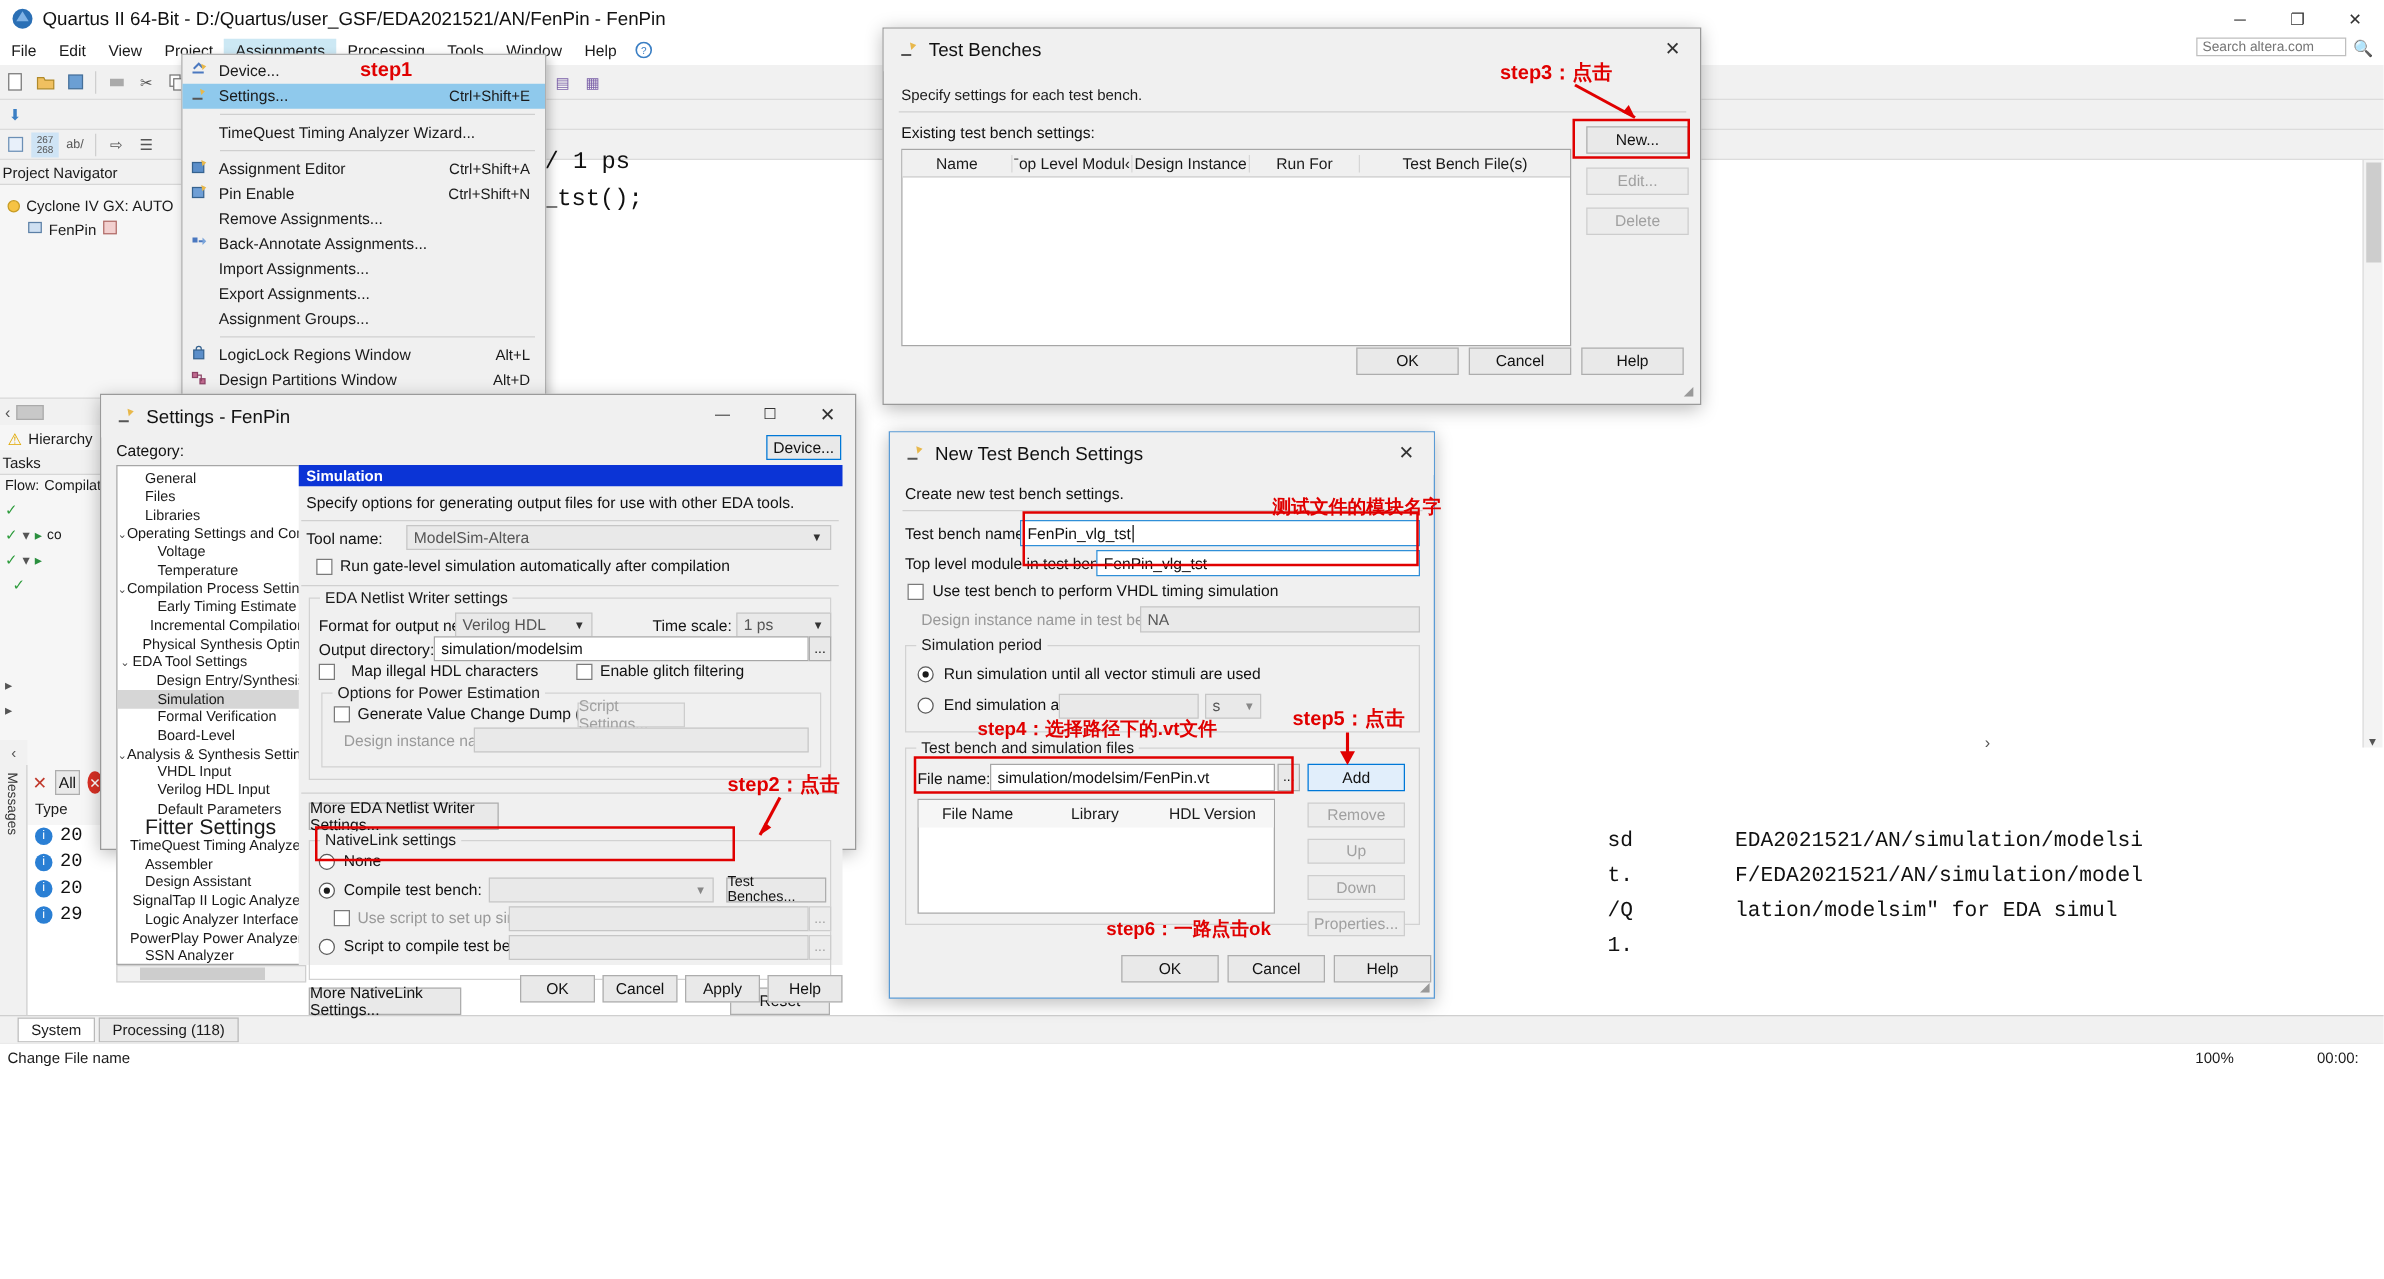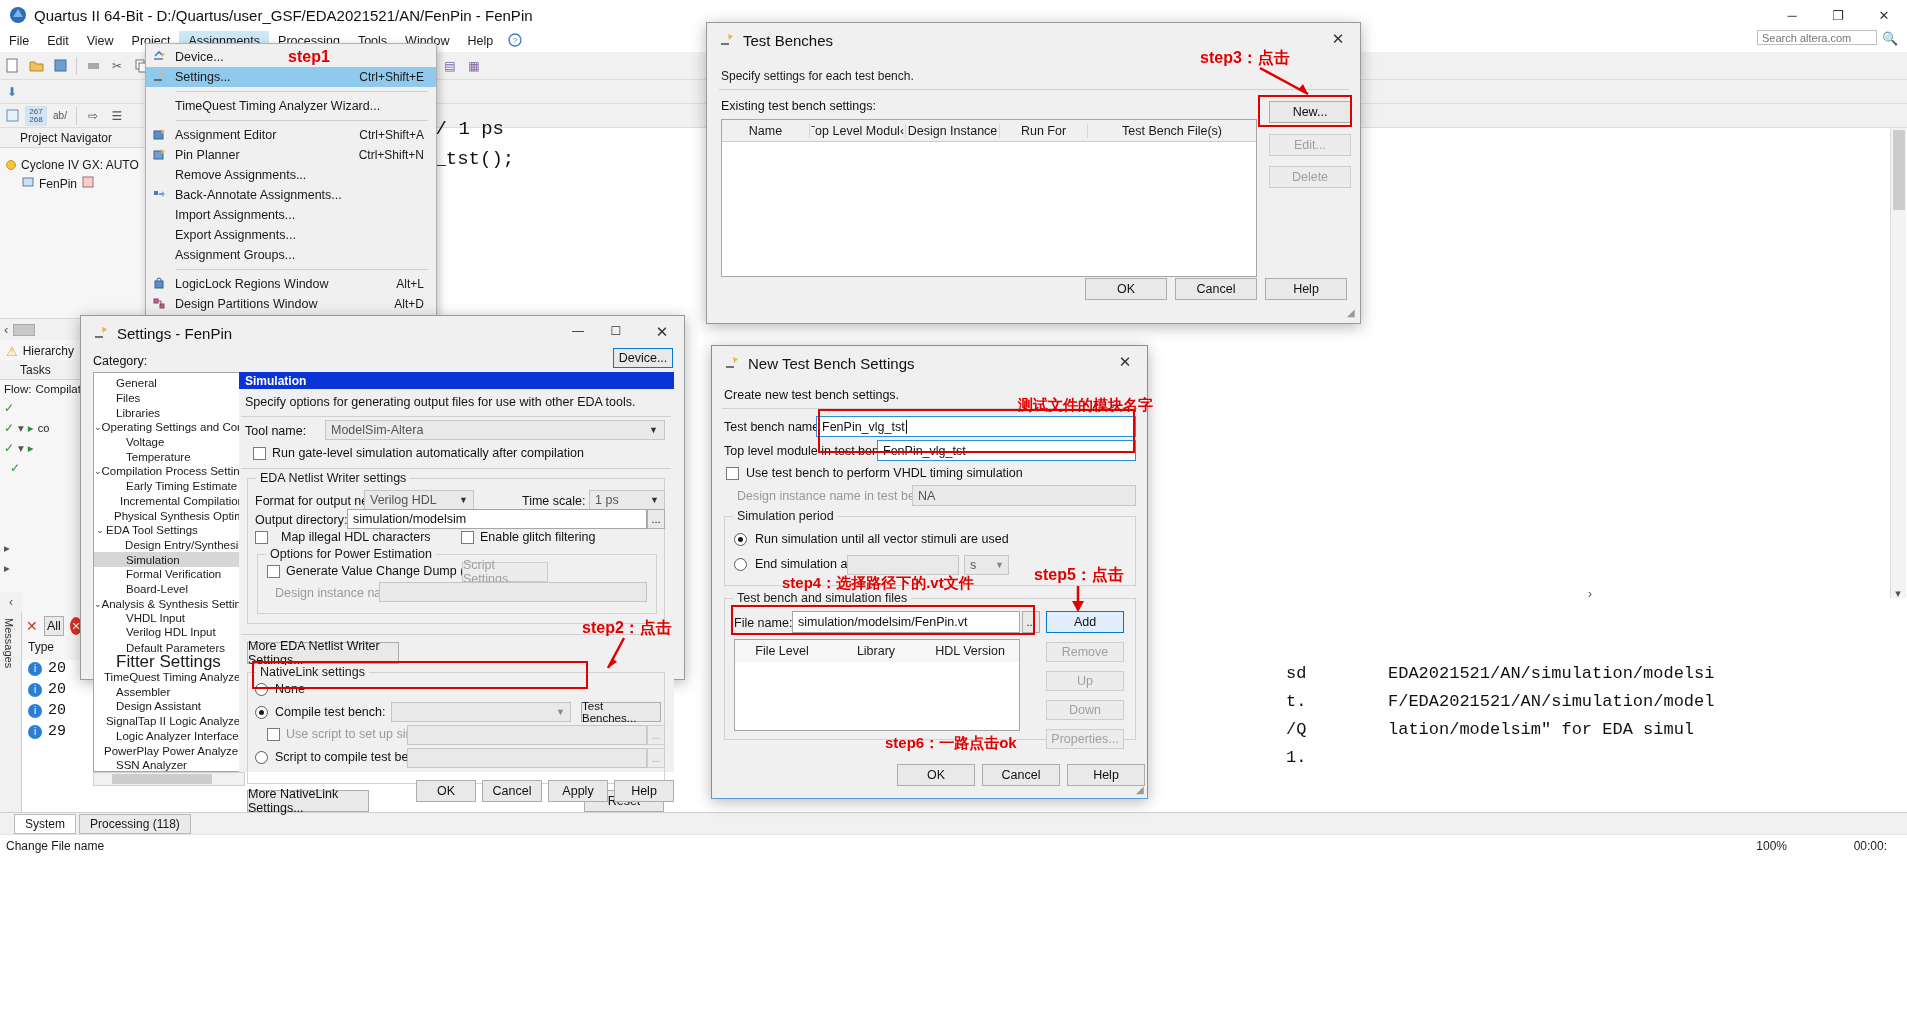--- a/index.html
+++ b/index.html
@@ -32,21 +32,21 @@
 
   
   #toolbar1 { left:0; top:52px; width:1907px; height:28px; background:#f1f1f1; border-bottom:1px solid #dcdcdc; display:flex; align-items:center; }
   #toolbar2 { left:0; top:80px; width:1907px; height:24px; background:#f1f1f1; border-bottom:1px solid #dcdcdc; display:flex; align-items:center; }
   #toolbar3 { left:0; top:104px; width:1907px; height:24px; background:#f1f1f1; border-bottom:1px solid #dcdcdc; display:flex; align-items:center; }
   .tbbtn { width:22px; height:20px; margin:0 1px; display:flex; align-items:center; justify-content:center; font-size:12px; color:#555; }
   .tbsep { width:1px; height:18px; background:#cfcfcf; margin:0 4px; }
 
   
   #projnav { left:0; top:128px; width:170px; height:190px; background:#f6f6f6; border-right:1px solid #cfcfcf; }
-  .panelhdr { height:20px; background:#f1f1f1; border-bottom:1px solid #d7d7d7; display:flex; align-items:center; padding-left:20px; font-size:12px; }
+  .panelhdr { height:20px; background:#f1f1f1; border-bottom:1px solid #d7d7d7; display:flex; align-items:center; padding-left:2px; font-size:12px; }
   #projnav .tree { padding:8px 6px; font-size:12px; }
   #projnav .row { display:flex; align-items:center; gap:5px; padding:2px 0; }
   .dot-yellow { width:10px; height:10px; border-radius:50%; background:#f6c344; border:1px solid #c79c24; display:inline-block; }
   .dockitem { writing-mode:vertical-rl; font-size:11px; color:#333; padding:6px 3px; }
   .code { position:absolute; font-family:"Liberation Mono", monospace; font-size:19px; color:#111; white-space:pre; }
 
   
   #taskspanel { left:0; top:360px; width:172px; height:300px; background:#f6f6f6; border-right:1px solid #cfcfcf; }
   #taskspanel .row { display:flex; align-items:center; gap:4px; font-size:11.5px; padding:3px 4px; }
   .chk-green { color:#2d9c3c; font-size:12px; }
@@ -357,21 +357,21 @@
           <path d="M9 1l4 2-3 3z" fill="#e8b84b"></path>
         </svg></span>
     <span class="mi-label">Assignment Editor</span>
     <span class="mi-shortcut">Ctrl+Shift+A</span>
   </div>
   <div class="menuitem">
     <span class="mi-icon"><svg width="15" height="13">
           <rect x="2" y="3" width="9" height="8" fill="#6f9fd6" stroke="#35628f"></rect>
           <path d="M9 1l4 2-3 3z" fill="#e8b84b"></path>
         </svg></span>
-    <span class="mi-label">Pin Planner</span>
+    <span class="mi-label">Pin Enable</span>
     <span class="mi-shortcut">Ctrl+Shift+N</span>
   </div>
   <div class="menuitem">
     <span class="mi-icon"></span>
     <span class="mi-label">Remove Assignments...</span>
     <span class="mi-shortcut"></span>
   </div>
   <div class="menuitem">
     <span class="mi-icon"><svg width="15" height="13">
           <rect x="2" y="3" width="4" height="4" fill="#4a78c0"></rect>
@@ -758,21 +758,21 @@
   </div>
   <div class="abs dlg-text" style="left:22px;top:270px">File name:</div>
   <div class="abs input" style="left:80px;top:265px;width:228px;height:22px">
     <span>simulation/modelsim/FenPin.vt</span>
   </div>
   <div class="abs btn" style="left:310px;top:265px;width:18px;height:22px;font-size:11px">...</div>
   <div class="abs btn focus" style="left:334px;top:265px;width:78px;height:22px;background:#e1eefb">Add</div>
 
   <div class="abs listbox" style="left:22px;top:293px;width:286px;height:92px">
     <div class="colhdr" style="background:#f6f6f6;border-bottom:none">
-      <div style="width:94px;border-right:none">File Level</div>
+      <div style="width:94px;border-right:none">File Name</div>
       <div style="width:94px;border-right:none">Library</div>
       <div style="width:94px;border-right:none">HDL Version</div>
     </div>
   </div>
 
   <div class="abs btn disabled" style="left:334px;top:296px;width:78px;height:20px">Remove</div>
   <div class="abs btn disabled" style="left:334px;top:325px;width:78px;height:20px">Up</div>
   <div class="abs btn disabled" style="left:334px;top:354px;width:78px;height:20px">Down</div>
   <div class="abs btn disabled" style="left:334px;top:383px;width:78px;height:20px">Properties...</div>
 

